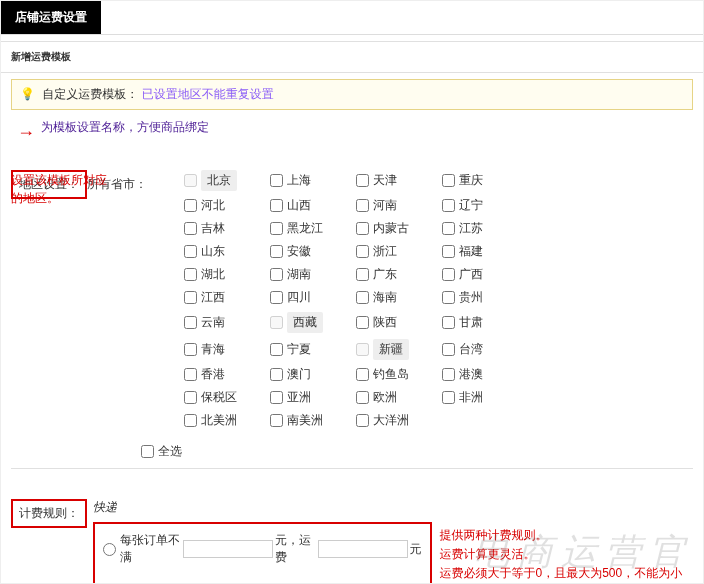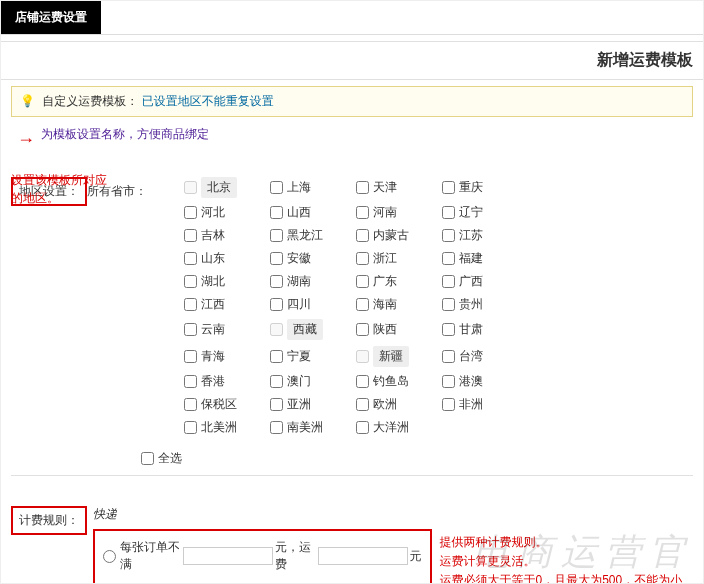--- a/index.html
+++ b/index.html
@@ -1,22 +1,22 @@
 <!DOCTYPE html>
 <html><head>
   <meta charset="utf-8">
   <style>
     * { box-sizing: border-box; margin: 0; padding: 0; }
     body { font-family: "Microsoft YaHei", sans-serif; font-size: 12px; color: #333; background: #fff; width: 704px; }
     .tab-bar { border-bottom: 1px solid #ddd; }
     .tab { display: inline-block; padding: 8px 14px; background: #000000; color: #fff; font-weight: bold; }
-    .section-title { border: 1px solid #e0e0e0; border-left: none; border-right: none; padding: 8px 10px; font-weight: bold; font-size: 16px; margin-top: 6px; text-align: right; }
+    .section-title { border: 1px solid #e0e0e0; border-left: none; border-right: none; padding: 8px 10px; font-weight: bold; font-size: 10px; margin-top: 6px; }
     .notice { border: 1px solid #e6d486; background: #fffdf0; padding: 6px 8px; margin: 6px 10px; font-size: 12px; }
     .notice .bulb { color: #e6a817; margin-right: 4px; }
-    .notice .green { color: #0369a1; }
+    .notice .green { color: #8b5cf6; }
     .label-box { border: 2px solid #d80000; padding: 4px 6px; font-size: 12px; color: #333; background: #fff; white-space: nowrap; }
     .arrow { display: inline-block; margin: 0 6px; color: #d80000; font-size: 18px; line-height: 1; position: relative; top: 3px; }
     .red-text { color: #4c1d95; font-size: 12px; }
     .template-name-row { display: flex; align-items: center; margin: 8px 0 8px 10px; }
     .text-input { border: 1px solid #ccc; padding: 3px 4px; width: 80px; font-size: 12px; }
     .region-row { display: flex; align-items: flex-start; margin-left: 10px; }
     .region-label-col { display: flex; align-items: flex-start; }
     .region-label-text { font-size: 12px; padding-top: 6px; }
     .side-note { position: absolute; left: 10px; top: 170px; color: #d80000; width: 100px; line-height: 1.5; }
     .province-grid { margin-left: 8px; }

